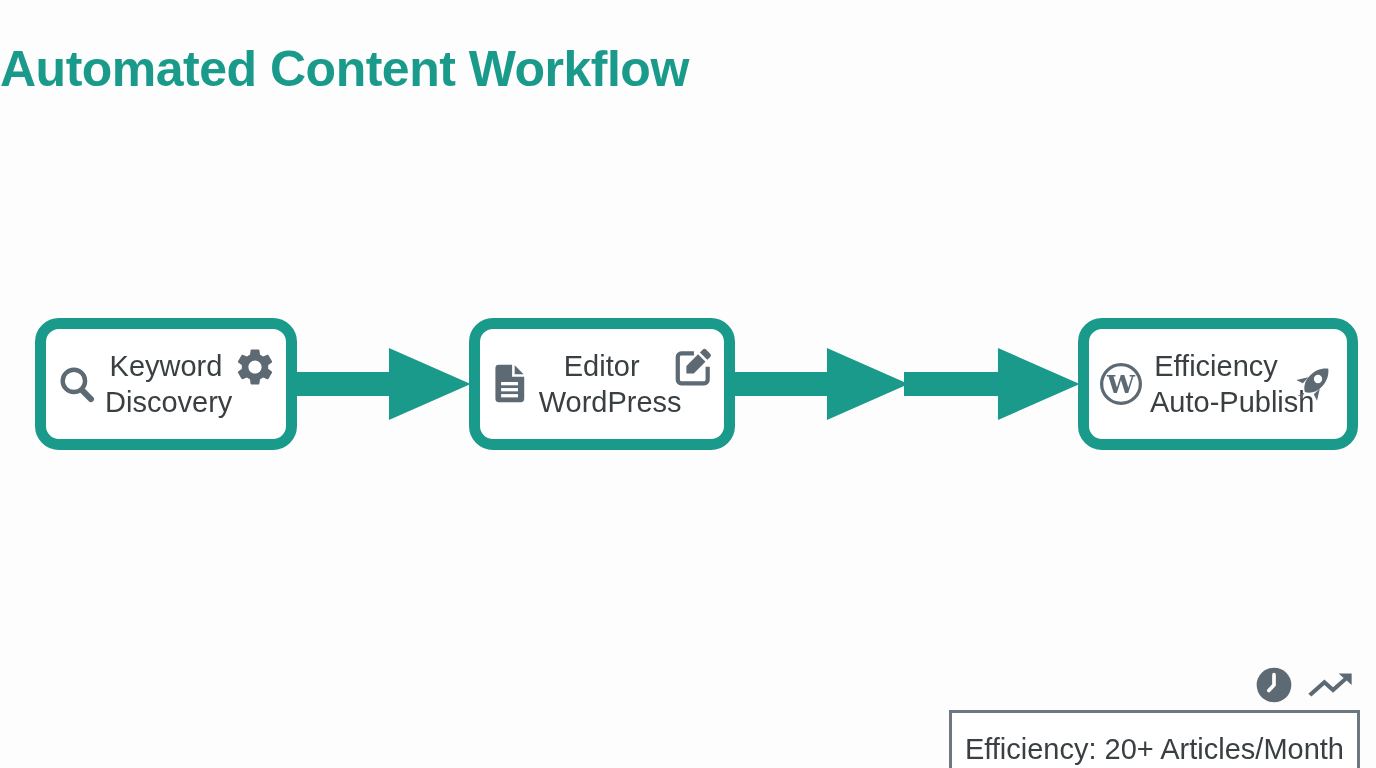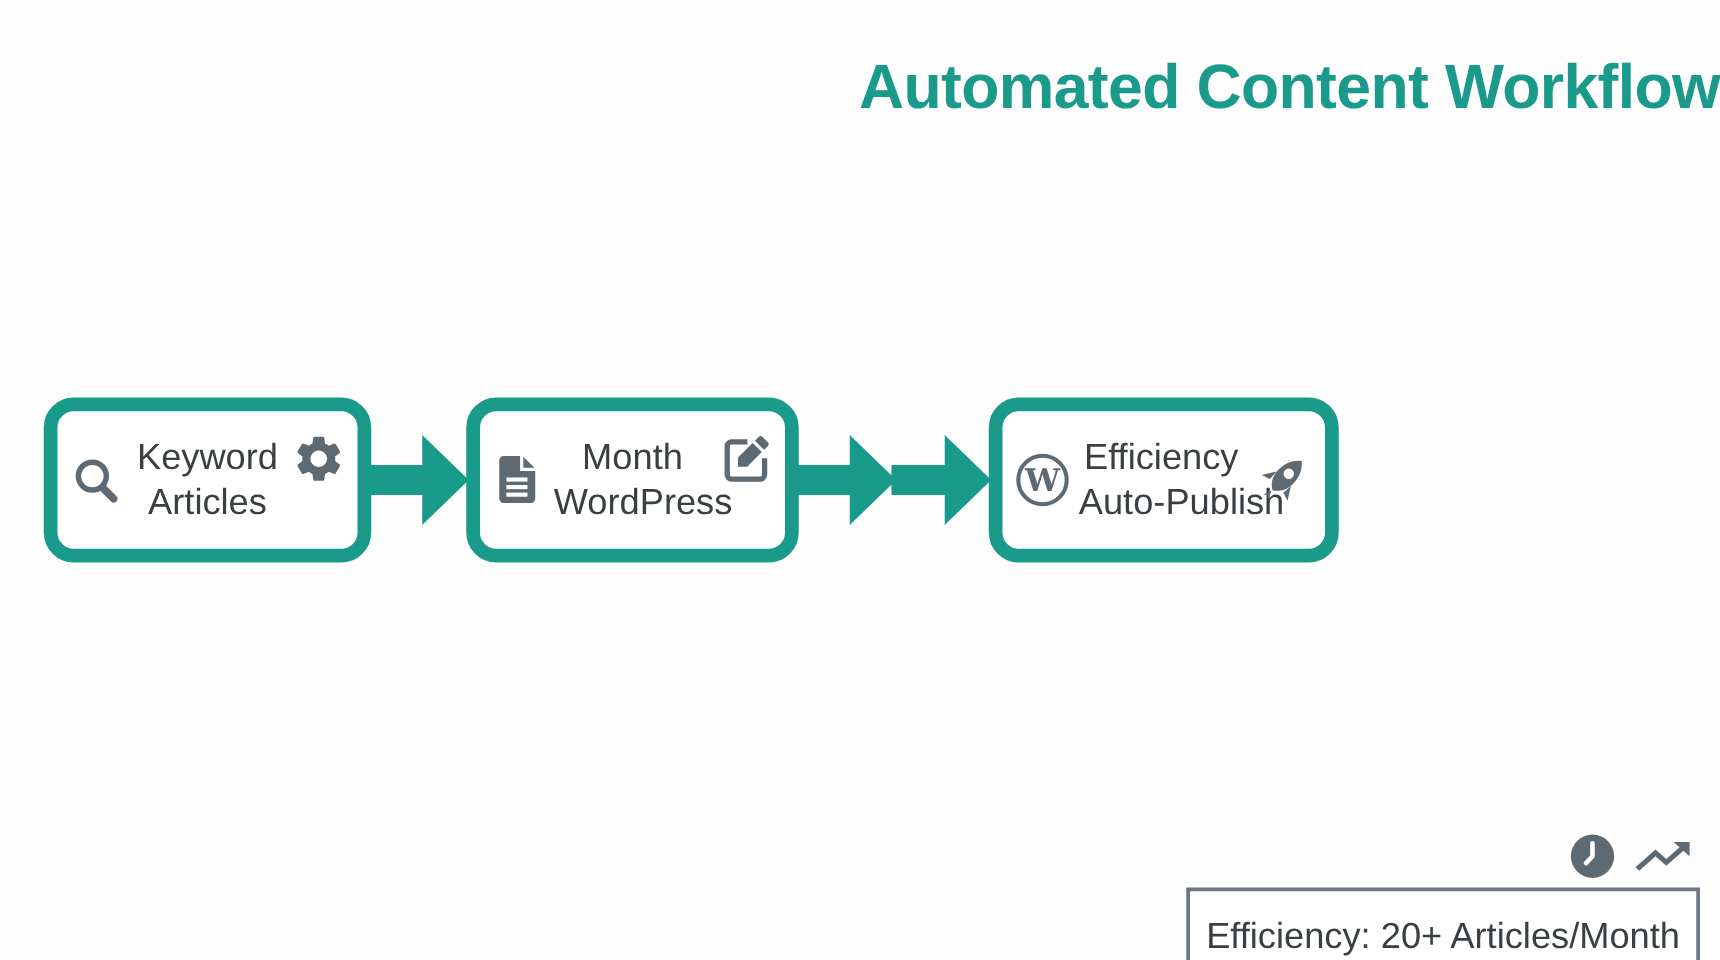--- a/index.html
+++ b/index.html
@@ -6,30 +6,30 @@
   html, body { width: 1376px; height: 768px; }
   body {
     background: var(--bg, #FDFDFD);
     font-family: "Liberation Sans", "DejaVu Sans", sans-serif;
     position: relative;
     overflow: hidden;
   }
   .title {
     position: absolute;
     top: 40px; left: 0; right: 0;
-    text-align: right;
+    text-align: left;
     font-size: 50px;
     font-weight: bold;
     letter-spacing: -0.5px;
     color: var(--teal, #1A9A8A);
   }
   .flow-row {
     position: absolute;
     top: 318px; left: 35px;
-    width: 1036px; height: 132px;
+    width: 1323px; height: 132px;
     display: flex;
     align-items: stretch;
   }
   .step-box {
     border: 11px solid var(--teal, #1A9A8A);
     border-radius: 24px;
     background: #ffffff;
     display: flex;
     align-items: center;
     gap: 6px;
@@ -94,21 +94,21 @@
 
   <div class="step-box w1">
     <span class="icon">
       <svg width="44" height="44" viewBox="0 0 24 24">
         <circle cx="10.3" cy="10.3" r="6.1" fill="none" stroke="currentColor" stroke-width="2.4"></circle>
         <line x1="15" y1="15.6" x2="19.6" y2="20.2" stroke="currentColor" stroke-width="3.3" stroke-linecap="round"></line>
       </svg>
     </span>
     <div class="step-label">
       <span class="line">Keyword</span>
-      <span class="line">Articles</span>
+      <span class="line">Discovery</span>
     </div>
     <span class="icon align-top">
       <svg width="44" height="44" viewBox="0 0 24 24" fill="currentColor">
         <path d="M19.14 12.94c.04-.3.06-.61.06-.94 0-.32-.02-.64-.07-.94l2.03-1.58c.18-.14.23-.41.12-.61l-1.92-3.32c-.12-.22-.37-.29-.59-.22l-2.39.96c-.5-.38-1.03-.7-1.62-.94L14.4 2.81c-.04-.24-.24-.41-.48-.41h-3.84c-.24 0-.43.17-.47.41L9.25 5.35c-.59.24-1.13.57-1.62.94l-2.39-.96c-.22-.08-.47 0-.59.22L2.74 8.87c-.12.21-.08.47.12.61l2.03 1.58c-.05.3-.09.63-.09.94s.02.64.07.94l-2.03 1.58c-.18.14-.23.41-.12.61l1.92 3.32c.12.22.37.29.59.22l2.39-.96c.5.38 1.03.7 1.62.94l.36 2.54c.05.24.24.41.48.41h3.84c.24 0 .44-.17.47-.41l.36-2.54c.59-.24 1.13-.56 1.62-.94l2.39.96c.22.08.47 0 .59-.22l1.92-3.32c.12-.22.07-.47-.12-.61l-2.01-1.58zM12 15.6c-1.98 0-3.6-1.62-3.6-3.6s1.62-3.6 3.6-3.6 3.6 1.62 3.6 3.6-1.62 3.6-3.6 3.6z"></path>
       </svg>
     </span>
   </div>
 
   <svg class="arrow" viewBox="0 0 86 90" preserveAspectRatio="none">
     <polygon points="0,33 46,33 46,9 86,45 46,81 46,57 0,57"></polygon>
@@ -118,21 +118,21 @@
     <span class="icon">
       <svg width="44" height="48" viewBox="0 0 24 24">
         <path d="M12.6 1.5 H5.4 A1.9 1.9 0 0 0 3.5 3.4 V20.1 A1.9 1.9 0 0 0 5.4 22 H17.3 A1.9 1.9 0 0 0 19.2 20.1 V8.1 H12.6 Z" fill="currentColor"></path>
         <path d="M14 1.8 L18.9 6.7 H14 Z" fill="currentColor"></path>
         <rect x="6.6" y="10.9" width="9.2" height="1.8" fill="#fff"></rect>
         <rect x="6.6" y="14.2" width="9.2" height="1.8" fill="#fff"></rect>
         <rect x="6.6" y="17.5" width="9.2" height="1.8" fill="#fff"></rect>
       </svg>
     </span>
     <div class="step-label">
-      <span class="line">Month</span>
+      <span class="line">Editor</span>
       <span class="line">WordPress</span>
     </div>
     <span class="icon align-top">
       <svg width="44" height="44" viewBox="0 0 24 24">
         <path d="M12.5 4.6 H5.6 A1.9 1.9 0 0 0 3.7 6.5 V19 A1.9 1.9 0 0 0 5.6 20.9 H18.1 A1.9 1.9 0 0 0 20 19 V11.8" fill="none" stroke="currentColor" stroke-width="2.3"></path>
         <path d="M21.4 4.8 L19.1 2.5 a1.2 1.2 0 0 0 -1.7 0 L15.8 4.1 L19.8 8.1 L21.4 6.5 a1.2 1.2 0 0 0 0 -1.7 Z" fill="currentColor"></path>
         <path d="M14.8 5.1 L8.4 11.5 V15.5 H12.4 L18.8 9.1 Z" fill="currentColor"></path>
       </svg>
     </span>
   </div>

